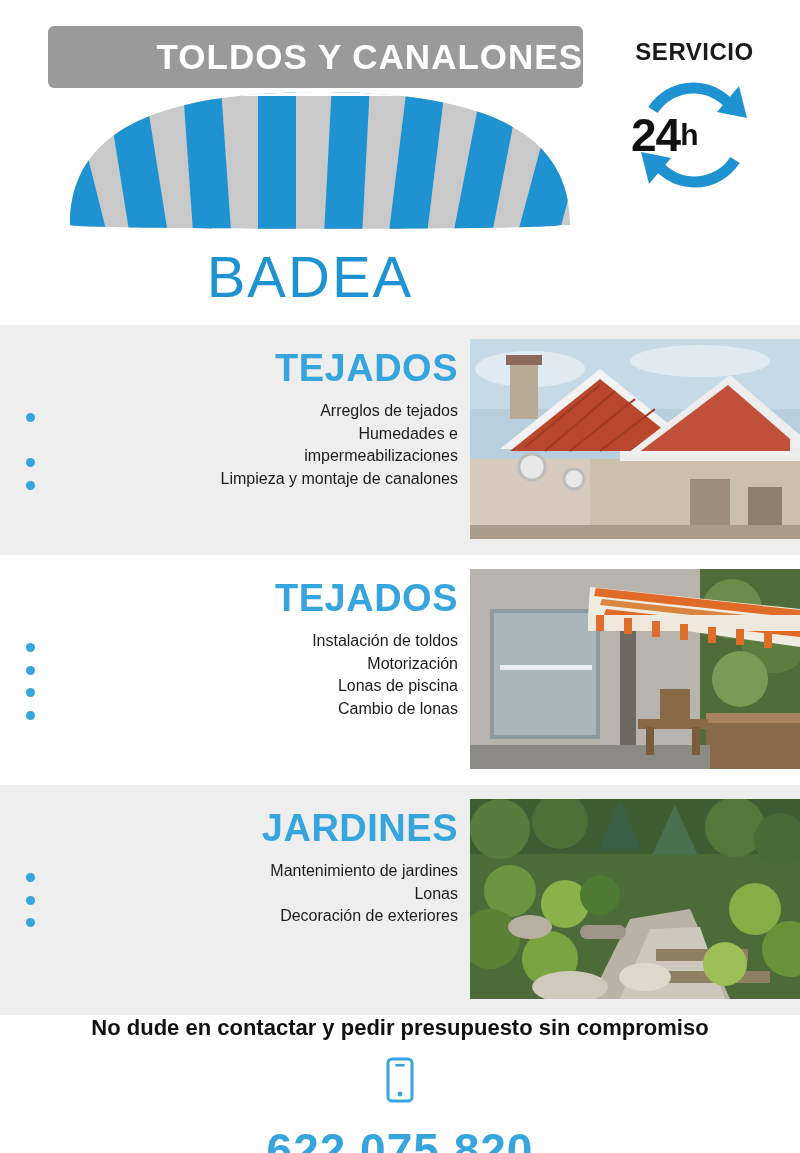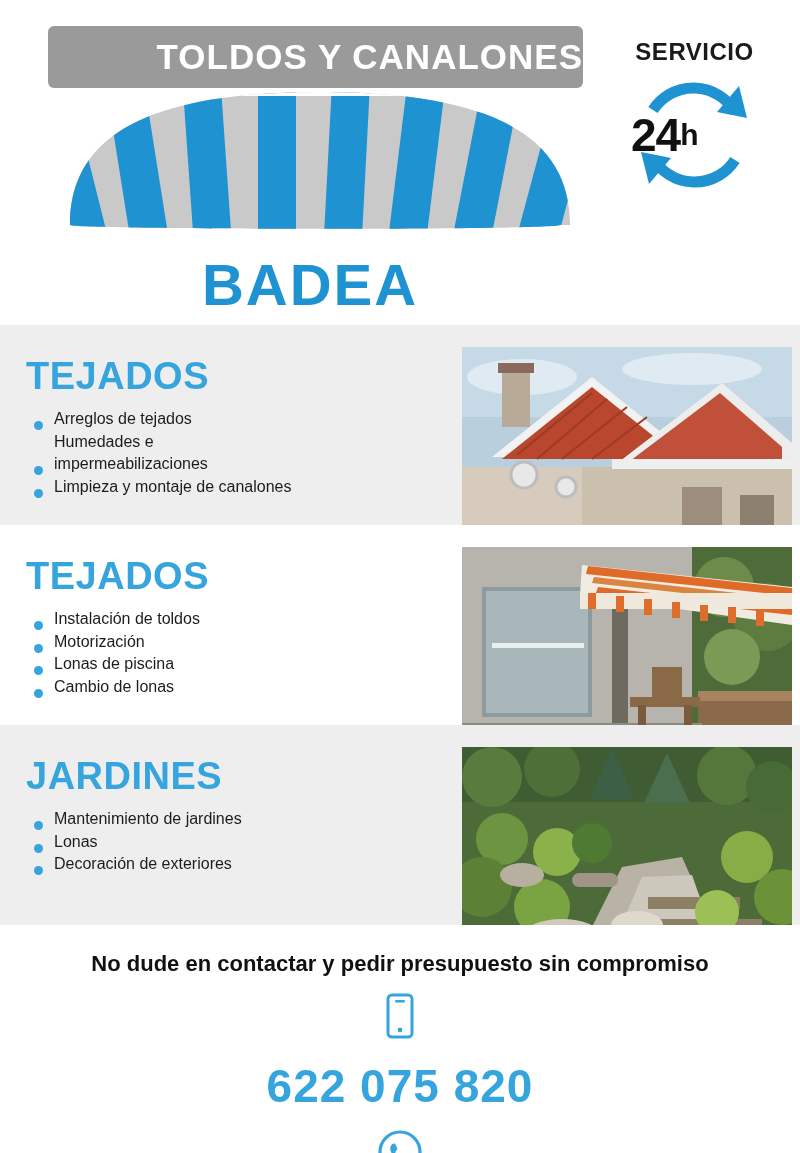--- a/index.html
+++ b/index.html
@@ -47,23 +47,22 @@
   }
   .awning svg { display: block; }
 
   .brand {
     position: absolute;
     left: 0; top: 243px;
     width: 620px;
     text-align: center;
     color: #1f93d1;
     font-size: 58px;
-    font-weight: bold;
+    font-weight: normal;
     letter-spacing: 2px;
-    margin-top: 8px;
   }
 
   
   .service-badge {
     position: absolute;
     right: 18px; top: 30px;
     width: 175px; height: 175px;
   }
   .service-label {
     position: absolute;
@@ -88,22 +87,23 @@
     justify-content: flex-start;
     font-weight: bold;
     color: #111;
   }
   .badge-24h .num { font-size: 46px; letter-spacing: -1px; }
   .badge-24h .h { font-size: 30px; }
 
   
   .section {
     position: relative;
-    height: 200px;
-    padding: 8px;
+    height: 230px;
+    padding: 0;
+    text-align: right;
   }
   .section.alt { background: #eeeeee; }
   .section.plain { background: #ffffff; }
 
   .sec-inner {
     position: relative;
     height: 100%;
     display: flex;
   }
   .sec-text {
@@ -144,21 +144,21 @@
     background: #cfcfcf;
   }
   .sec-photo svg { display: block; }
 
   
   .footer {
     position: relative;
     height: 138px;
     background: #ffffff;
     text-align: center;
-    padding-top: 26px;
+    padding-top: 0;
   }
   .footer-tag {
     font-size: 22px;
     font-weight: bold;
     color: #111;
   }
   .phone-row {
     margin-top: 16px;
     display: flex;
     align-items: center;

